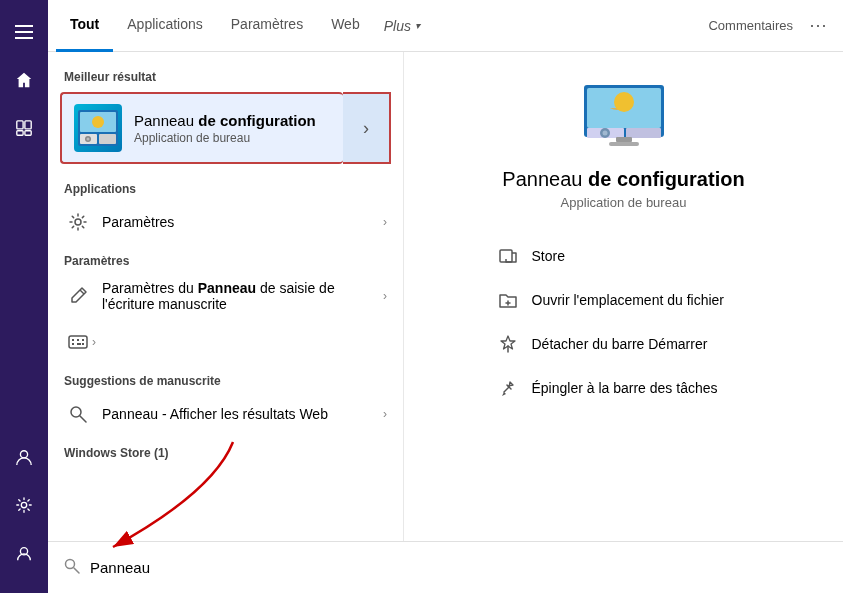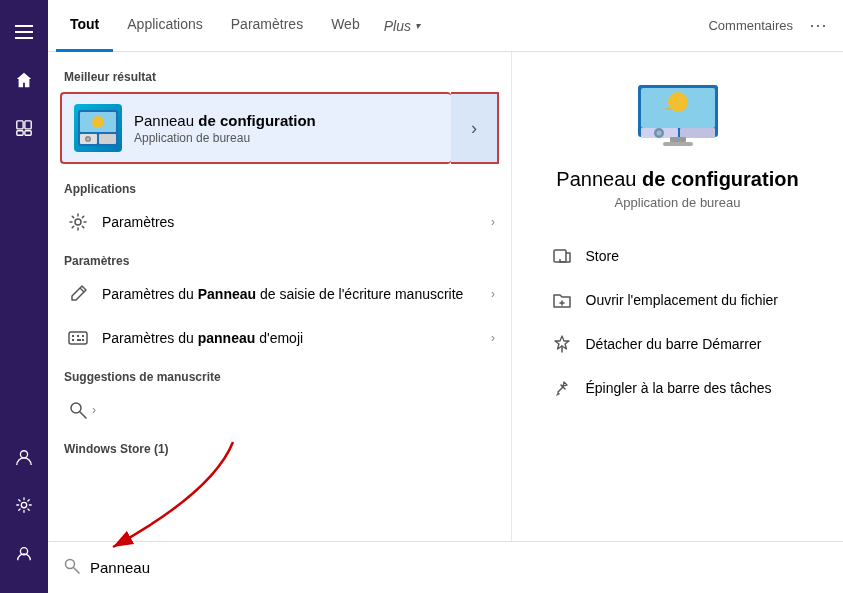--- a/index.html
+++ b/index.html
@@ -95,21 +95,21 @@
 
     
     .content {
       flex: 1;
       display: flex;
       overflow: hidden;
     }
 
     
     .left-panel {
-      width: 464px;
+      width: 356px;
       flex-shrink: 0;
       overflow-y: auto;
       padding: 8px 0;
       border-right: 1px solid #e8e8e8;
     }
 
     .section-label {
       font-size: 12px;
       font-weight: 600;
       color: #444;
@@ -390,33 +390,33 @@
           <svg width="20" height="20" viewBox="0 0 20 20">
             <rect x="1" y="4" width="18" height="12" rx="2" fill="none" stroke="#555" stroke-width="1.5"></rect>
             <rect x="4" y="7" width="2" height="2" fill="#555"></rect>
             <rect x="9" y="7" width="2" height="2" fill="#555"></rect>
             <rect x="14" y="7" width="2" height="2" fill="#555"></rect>
             <rect x="4" y="11" width="2" height="2" fill="#555"></rect>
             <rect x="9" y="11" width="4" height="2" fill="#555"></rect>
             <rect x="14" y="11" width="2" height="2" fill="#555"></rect>
           </svg>
         </div>
-        <div class="list-item-text">
-          <span>Paramètres du <strong>panneau</strong> d'emoji</span>
-        </div>
         <div class="list-item-arrow">›</div>
       </div>
 
       <div class="section-label">Suggestions de manuscrite</div>
       <div class="list-item">
         <div class="list-item-icon">
           <svg width="18" height="18" viewBox="0 0 18 18">
             <circle cx="7" cy="7" r="5" fill="none" stroke="#555" stroke-width="1.5"></circle>
             <line x1="11" y1="11" x2="17" y2="17" stroke="#555" stroke-width="1.5" stroke-linecap="round"></line>
           </svg>
+        </div>
+        <div class="list-item-text">
+          <span>Panneau - Afficher les résultats Web</span>
         </div>
         <div class="list-item-arrow">›</div>
       </div>
 
       <div class="section-label">Windows Store (1)</div>
     </div>
 
     <div class="right-panel">
       <div class="right-icon">
         <svg width="90" height="70" viewBox="0 0 90 70">

